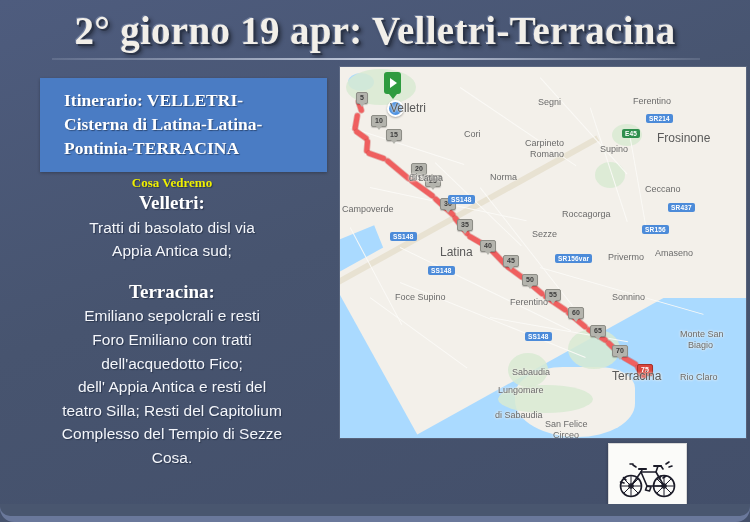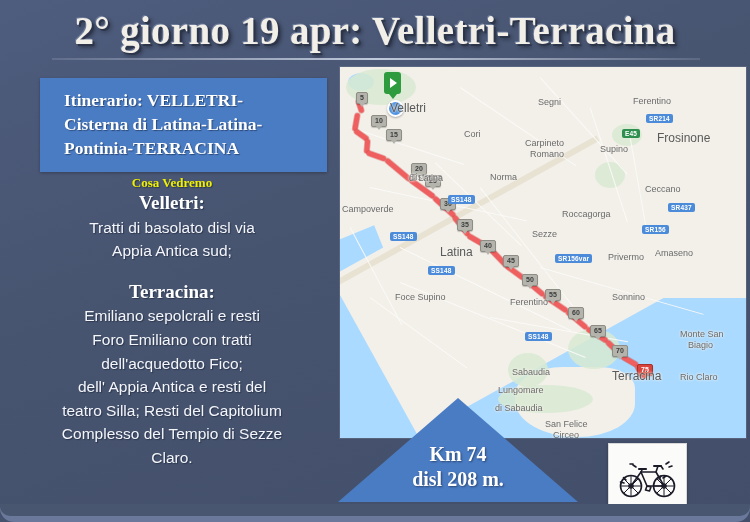--- a/index.html
+++ b/index.html
@@ -212,21 +212,21 @@
     <div class="body-line">Tratti di basolato disl via</div>
     <div class="body-line">Appia Antica sud;</div>
     <div class="gap"></div>
     <div class="h-white">Terracina:</div>
     <div class="body-line">Emiliano sepolcrali  e resti</div>
     <div class="body-line">Foro Emiliano con tratti</div>
     <div class="body-line">dell'acquedotto Fico;</div>
     <div class="body-line">dell' Appia Antica e resti del</div>
     <div class="body-line">teatro Silla; Resti del Capitolium</div>
     <div class="body-line">Complesso del Tempio di Sezze</div>
-    <div class="body-line">Claro.</div>
+    <div class="body-line">Cosa.</div>
   </div>
 
   <div id="map">
     <div class="land"></div>
     <div class="sea"></div>
     <div class="sea2"></div>
     <div class="coast"></div>
     <div class="beach"></div>
     <div class="headland"></div>
     <div class="toplake"></div>
@@ -312,44 +312,37 @@
     <div class="place" style="left:315px;top:181px;">Amaseno</div>
     <div class="place big" style="left:100px;top:178px;">Latina</div>
     <div class="place" style="left:268px;top:185px;">Privermo</div>
     <div class="place" style="left:55px;top:225px;">Foce Supino</div>
     <div class="place" style="left:170px;top:230px;">Ferentino</div>
     <div class="place" style="left:272px;top:225px;">Sonnino</div>
     <div class="place" style="left:340px;top:262px;">Monte San</div>
     <div class="place" style="left:348px;top:273px;">Biagio</div>
     <div class="place" style="left:172px;top:300px;">Sabaudia</div>
     <div class="place" style="left:158px;top:318px;">Lungomare</div>
-    <div class="place" style="left:155px;top:336px;">di Sabaudia</div>
+    <div class="place" style="left:155px;top:343px;">di Sabaudia</div>
     <div class="place big" style="left:272px;top:302px;">Terracina</div>
     <div class="place" style="left:340px;top:305px;">Rio Claro</div>
     <div class="place" style="left:205px;top:352px;">San Felice</div>
     <div class="place" style="left:213px;top:363px;">Circeo</div>
 
     <div class="shield" style="left:306px;top:47px;">SR214</div>
     <div class="shield green" style="left:282px;top:62px;">E45</div>
     <div class="shield" style="left:328px;top:136px;">SR437</div>
     <div class="shield" style="left:302px;top:158px;">SR156</div>
     <div class="shield" style="left:50px;top:165px;">SS148</div>
     <div class="shield" style="left:88px;top:199px;">SS148</div>
     <div class="shield" style="left:215px;top:187px;">SR156var</div>
     <div class="shield" style="left:185px;top:265px;">SS148</div>
     <div class="shield" style="left:108px;top:128px;">SS148</div>
   </div>
 
-  <div id="triangle-wrap">
-    <div id="triangle"></div>
-    <div id="triangle-text">
-      <div>Km 74</div>
-      <div>disl  208 m.</div>
-    </div>
-  </div>
 
   <div id="bike-box">
     <svg width="62" height="46" viewBox="0 0 62 46">
       <g fill="none" stroke="#1b1b28" stroke-width="1.6" stroke-linecap="round" stroke-linejoin="round">
         <circle cx="14" cy="31" r="10.5"></circle>
         <circle cx="47" cy="31" r="10.5"></circle>
         <circle cx="14" cy="31" r="2"></circle>
         <circle cx="47" cy="31" r="2"></circle>
         <path d="M14 31 L24 17 L39 17 L47 31"></path>
         <path d="M24 17 L30 31 L47 31"></path>

